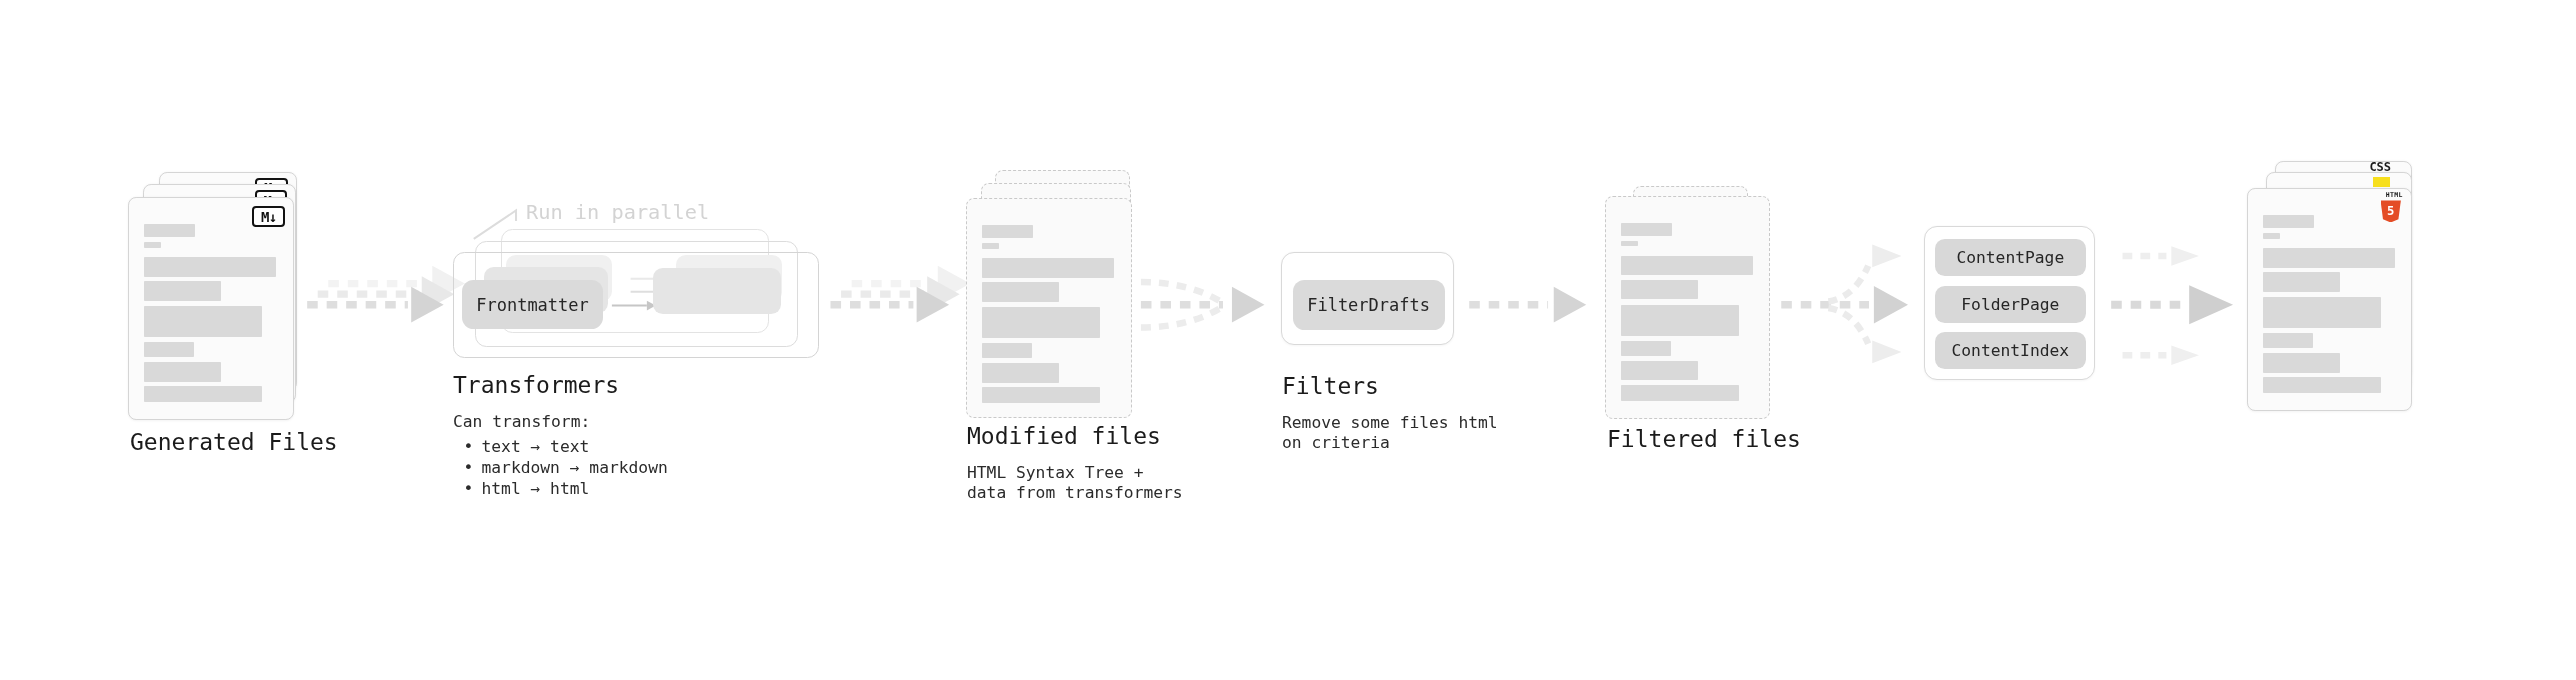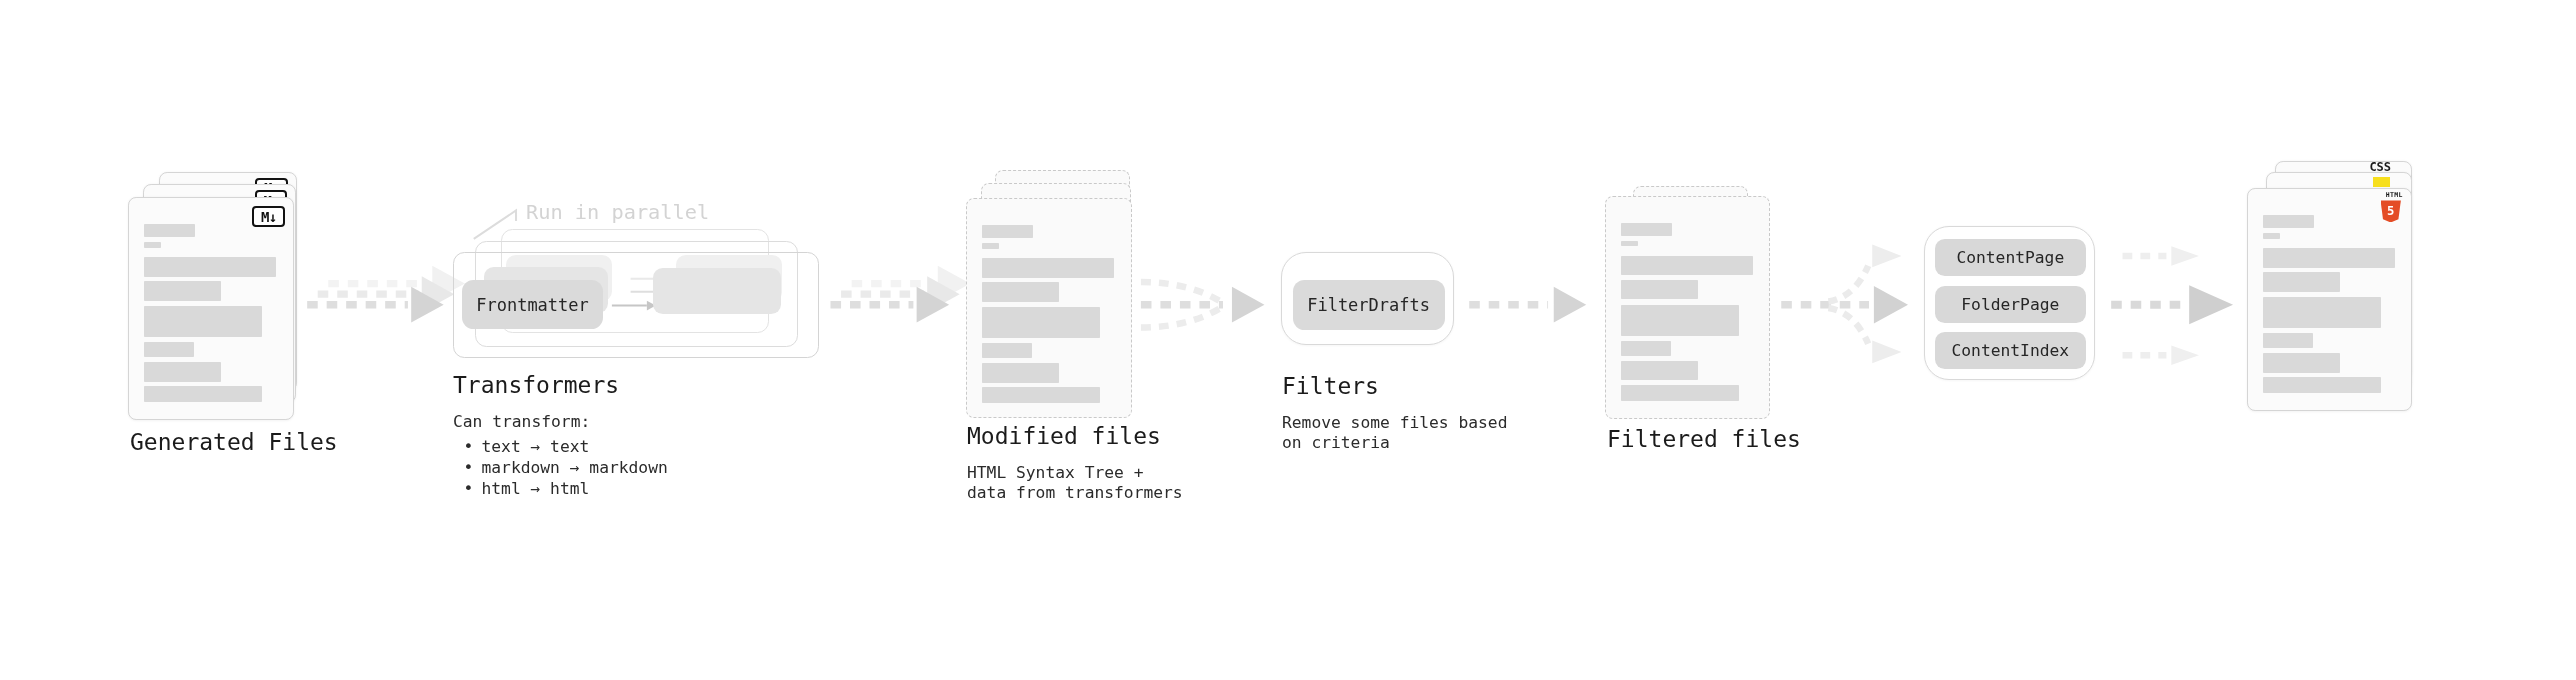--- a/index.html
+++ b/index.html
@@ -38,21 +38,21 @@
             clip-path:polygon(0 0,100% 0,88% 86%,50% 100%,12% 86%);}
 
   
   .layer-box{position:absolute;border:1.6px solid #d4d4d4;border-radius:11.4px;background:transparent;box-sizing:border-box;}
   .layer-box.l2{border-color:#dcdcdc;}
   .layer-box.l3{border-color:#e3e3e3;}
   .pill{position:absolute;background:#dadada;border-radius:11.4px;color:#262626;font-size:17px;
         display:flex;align-items:center;justify-content:center;white-space:nowrap;}
   .pill.ghost1{background:#e5e5e5;border-radius:9.8px;}
   .pill.ghost2{background:#f0f0f0;border-radius:9.8px;}
-  .panel{position:absolute;border:1.6px solid #d9d9d9;border-radius:25px;background:#ffffff;
+  .panel{position:absolute;border:1.6px solid #d9d9d9;border-radius:13px;background:#ffffff;
          box-shadow:0 0.8px 2.4px rgba(0,0,0,.04);box-sizing:border-box;}
   .epill{position:absolute;left:9.8px;width:151px;height:37px;background:#d8d8d8;border-radius:9.8px;
          color:#262626;font-size:16.3px;display:flex;align-items:center;justify-content:center;}
 
   
   .caption{position:absolute;white-space:nowrap;}
   .title{font-size:23px;color:#1b1b1b;line-height:24.4px;}
   .bodytext{font-size:16.3px;color:#2b2b2b;line-height:20.3px;margin-top:14.6px;}
   .bullets{margin-top:3.3px;font-size:16.3px;color:#2b2b2b;}
   .bullet-line{display:flex;gap:8.1px;padding-left:10.6px;line-height:21px;}
@@ -208,21 +208,21 @@
       <div>data from transformers</div>
     </div>
   </div>
 
   <div class="panel" style="left:1281px;top:252px;width:173px;height:93px">
     <div class="pill" style="left:10.6px;top:27px;width:152px;height:50px">FilterDrafts</div>
   </div>
   <div class="caption" style="left:1282px;top:374px">
     <div class="title">Filters</div>
     <div class="bodytext">
-      <div>Remove some files based</div>
+      <div>Remove some files html</div>
       <div>on criteria</div>
     </div>
   </div>
 
   <div class="stack" style="left:1605px;top:186px;width:187px;height:232px">
     <div class="doc dashed" style="left:28.4px;top:0;width:115px;height:211px"></div>
     <div class="doc dashed" style="left:0;top:9.8px;width:165px;height:223px">
       <div class="tline t1"></div>
       <div class="tline t2"></div>
       <div class="tline t3"></div>

